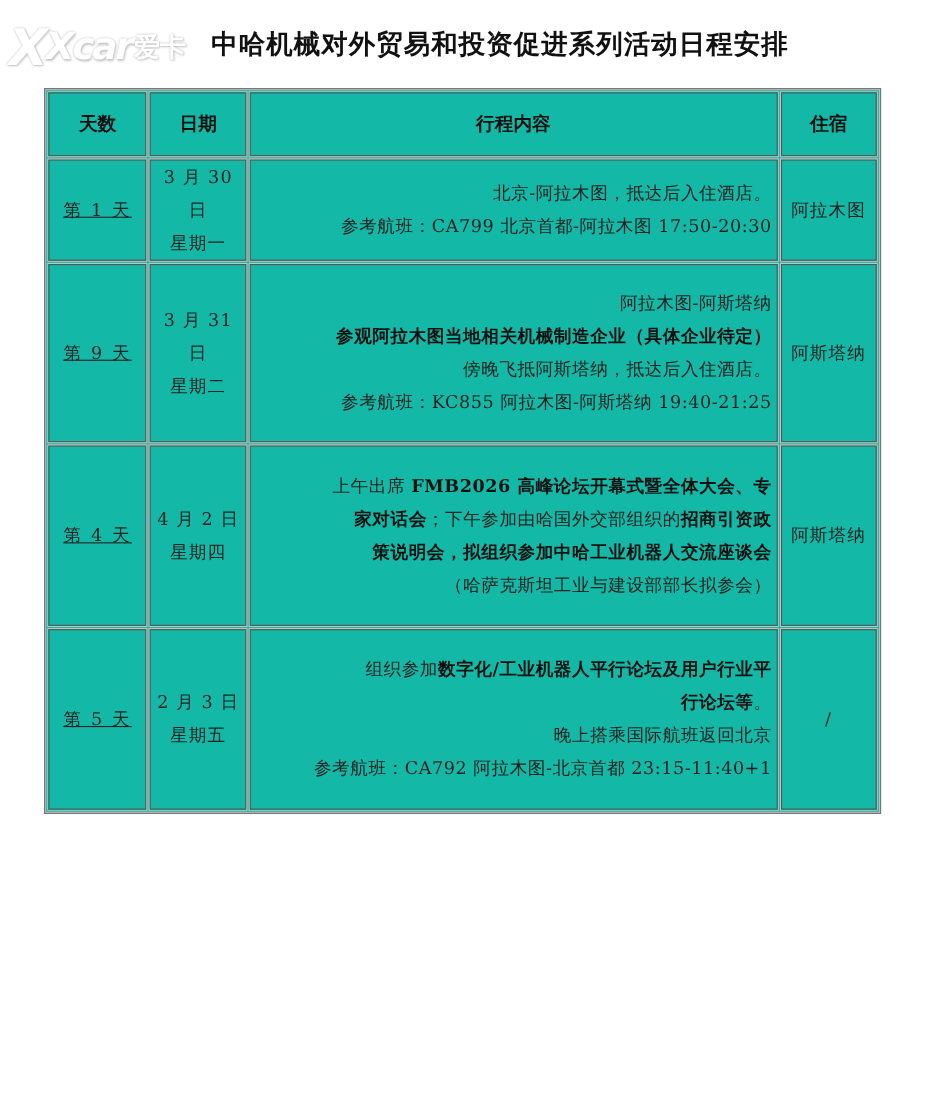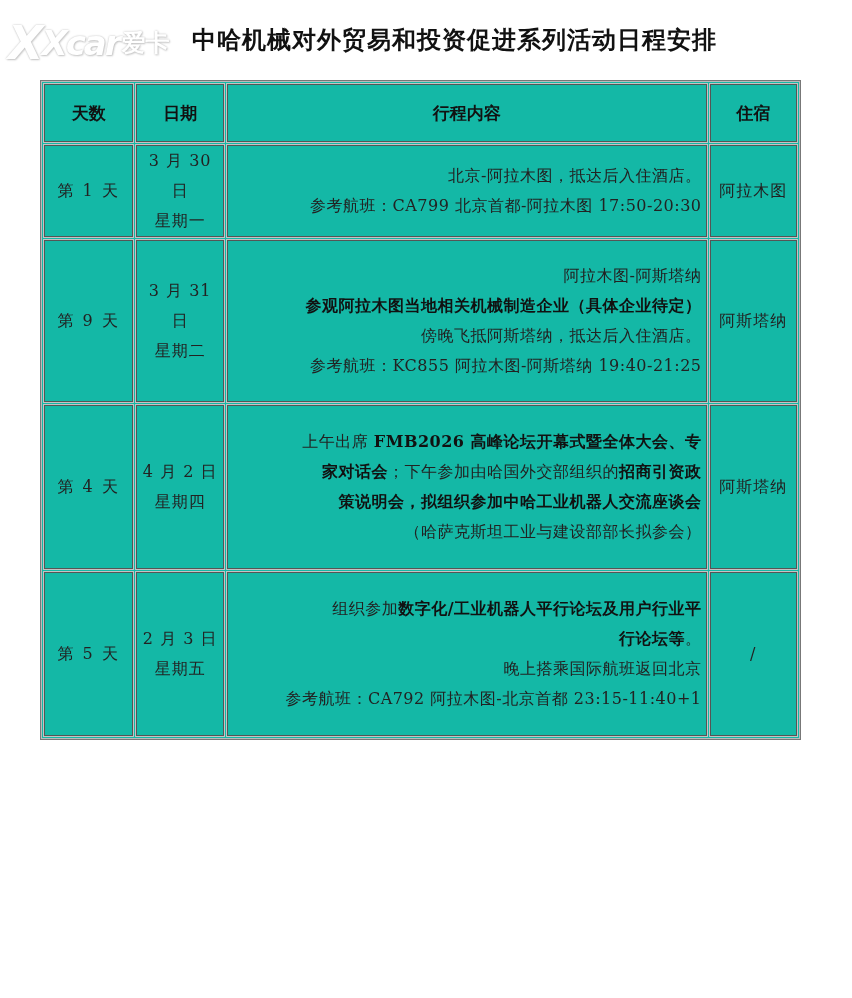--- a/index.html
+++ b/index.html
@@ -83,21 +83,21 @@
       font-weight: bold;
       font-size: 17px;
       text-align: center;
       color: #111111;
     }
     .col-day { width: 88px; }
     .col-date { width: 86px; }
     .col-content { width: 478px; }
     .col-lodging { width: 86px; }
     .center { text-align: center; }
-    .day-cell { letter-spacing: 2px; }
+    .day-cell { letter-spacing: 2px; text-decoration: underline; }
     .date-cell { line-height: 32px; letter-spacing: 1px; }
     .content-cell {
       text-align: right;
       padding-left: 7px !important;
       padding-right: 4px !important;
       letter-spacing: 0.5px;
     }
     .content-cell .line {
       display: block;
       white-space: nowrap;

